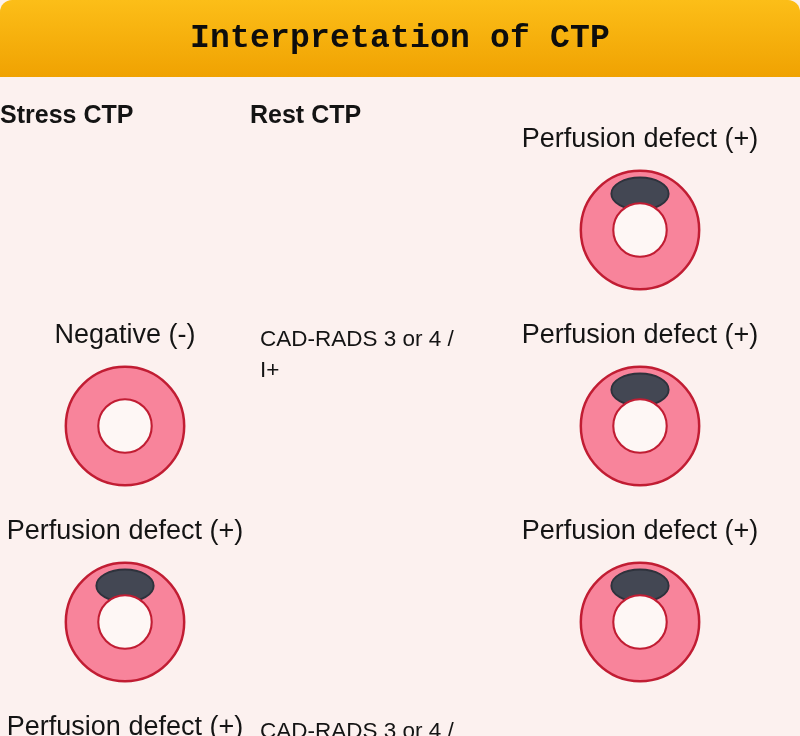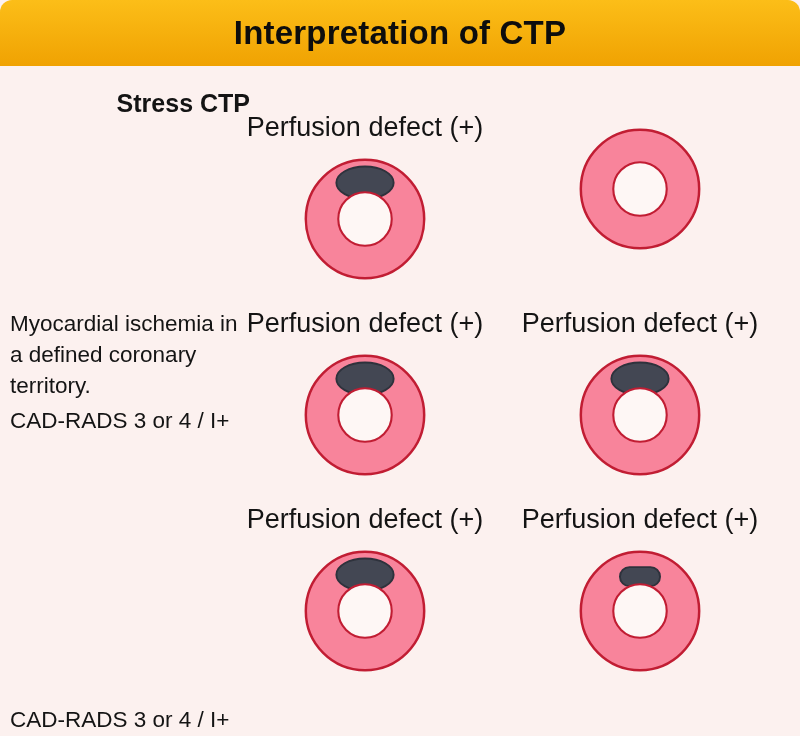--- a/index.html
+++ b/index.html
@@ -14,35 +14,35 @@
     --text:#141414;
   }
   *{margin:0;padding:0;box-sizing:border-box;}
   html,body{width:800px;height:736px;overflow:hidden;}
   body{
     background:var(--background);
     font-family:"Liberation Sans", sans-serif;
     color:var(--text);
   }
   .banner{
-    height:66px;
+    height:77px;
     background:linear-gradient(to bottom, var(--banner_top), var(--banner_bottom));
     border-radius:12px 12px 0 0;
-    display:flex;align-items:center;justify-content:center;
+    display:flex;align-items:center;justify-content:center;font-family:Liberation Mono, monospace;
   }
   .banner h1{
     font-size:33px;font-weight:700;letter-spacing:0.2px;color:#0d0d0d;
   }
   .grid{
     display:grid;
     grid-template-columns:250px 230px 320px;
     padding-top:20px;
   }
   .col-head{
-    text-align:right;
+    text-align:left;
     font-size:25px;font-weight:700;
     height:34px;line-height:34px;
   }
   .cell{
     display:flex;flex-direction:column;align-items:center;
     margin-top:26px;
   }
   .cell .label{
     font-size:27px;line-height:30px;white-space:nowrap;
   }
@@ -65,40 +65,41 @@
 </head>
 <body>
 
 <header class="banner">
   <h1>Interpretation of CTP</h1>
 </header>
 
 <div class="grid">
 
   <div class="col-head">Stress CTP</div>
+  <div class="col-head">Rest CTP</div>
 
   <div class="cell">
     <div class="label">Perfusion defect (+)</div>
     <svg class="donut" viewBox="0 0 132 132" data-variant="large">
       <circle class="ring" cx="66" cy="66" r="62"></circle>
       <ellipse class="defect defect-large" cx="66" cy="28" rx="30" ry="17"></ellipse>
       <rect class="defect defect-small" x="45" y="20" width="42" height="20" rx="10"></rect>
       <circle class="hole" cx="66" cy="66" r="28"></circle>
     </svg>
   </div>
   <div class="cell">
+    <div class="label">Negative (-)</div>
     <svg class="donut" viewBox="0 0 132 132" data-variant="none">
       <circle class="ring" cx="66" cy="66" r="62"></circle>
       <ellipse class="defect defect-large" cx="66" cy="28" rx="30" ry="17"></ellipse>
       <rect class="defect defect-small" x="45" y="20" width="42" height="20" rx="10"></rect>
       <circle class="hole" cx="66" cy="66" r="28"></circle>
     </svg>
   </div>
   <div class="interp">
-    <div class="desc">Myocardial ischemia in a defined coronary territory.</div>
     <div class="cad">CAD-RADS 3 or 4 / I+</div>
   </div>
 
   <div class="cell">
     <div class="label">Perfusion defect (+)</div>
     <svg class="donut" viewBox="0 0 132 132" data-variant="large">
       <circle class="ring" cx="66" cy="66" r="62"></circle>
       <ellipse class="defect defect-large" cx="66" cy="28" rx="30" ry="17"></ellipse>
       <rect class="defect defect-small" x="45" y="20" width="42" height="20" rx="10"></rect>
       <circle class="hole" cx="66" cy="66" r="28"></circle>

